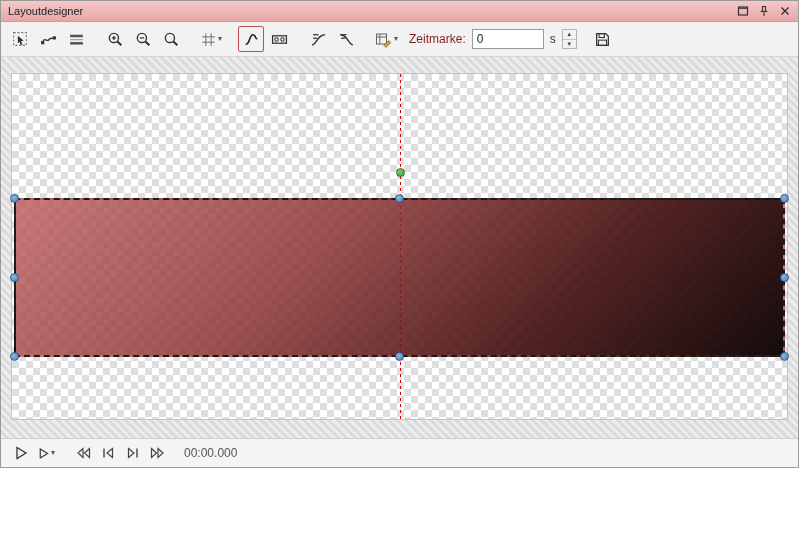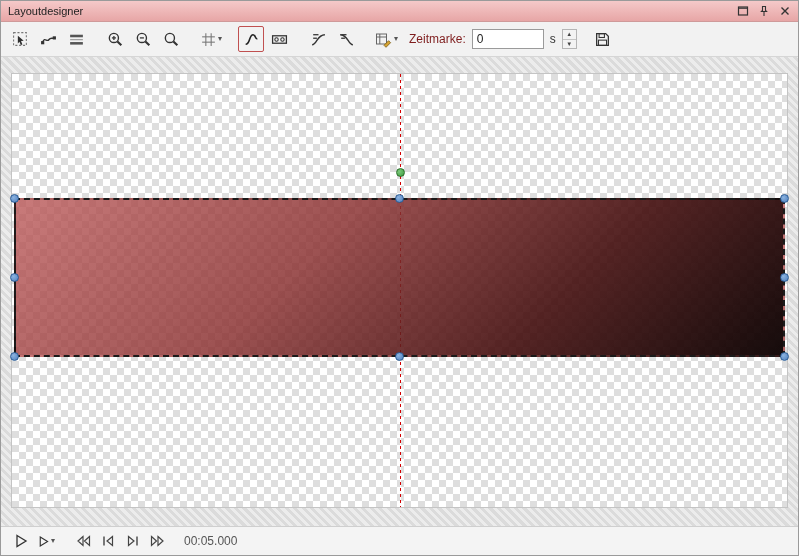--- a/index.html
+++ b/index.html
@@ -1,18 +1,18 @@
 <!DOCTYPE html>
 <html style="--titlebar-from: #f5c9c9; --titlebar-to: #e7a6a6; --active-tool-border: #c05050; --marker-red: #d40000; --handle-blue: #4d7fbe; --rotation-green: #3f9e3f; --object-gradient-start: #bc5a5a; --object-gradient-end: #0c0202;"><head>
 <meta charset="utf-8">
 <style>
   * { margin:0; padding:0; box-sizing:border-box; }
   html,body { width:799px; height:560px; font-family:"Liberation Sans", sans-serif; }
   .window {
-    position:relative; width:799px; height:556px;
+    position:relative; width:799px; height:468px;
     background:#f0f0f0; border:1px solid #9a9a9a; overflow:hidden;
   }
   
   .titlebar {
     height:21px; display:flex; align-items:center; padding:0 7px;
     background:linear-gradient(to bottom, var(--titlebar-from,#f5c9c9), var(--titlebar-to,#e7a6a6));
     border-bottom:1px solid #cf9a9a; font-size:11px; color:#222;
   }
   .titlebar .title { flex:1 1 auto; }
   .win-controls { display:flex; align-items:center; gap:8px; }
@@ -310,16 +310,16 @@
           </svg>
       </span>
     </div>
     <div class="pbtn">
       <span>
         <svg width="18" height="16" viewBox="0 0 18 16">
             <path d="M2.5 3.5 L7.5 8 L2.5 12.5 Z M9 3.5 L14 8 L9 12.5 Z" fill="none" stroke="#444" stroke-width="1.2"></path>
           </svg>
       </span>
     </div>
-    <span class="time">00:05.000</span>
+    <span class="time">00:00.000</span>
   </div>
 
 </div>
 
 </body></html>

